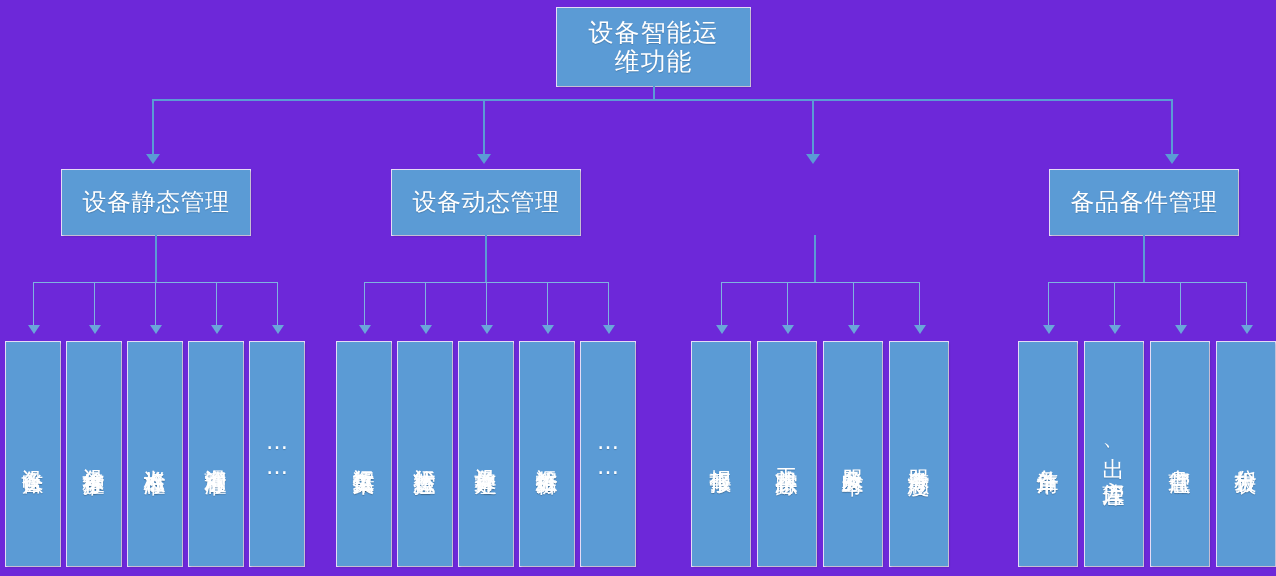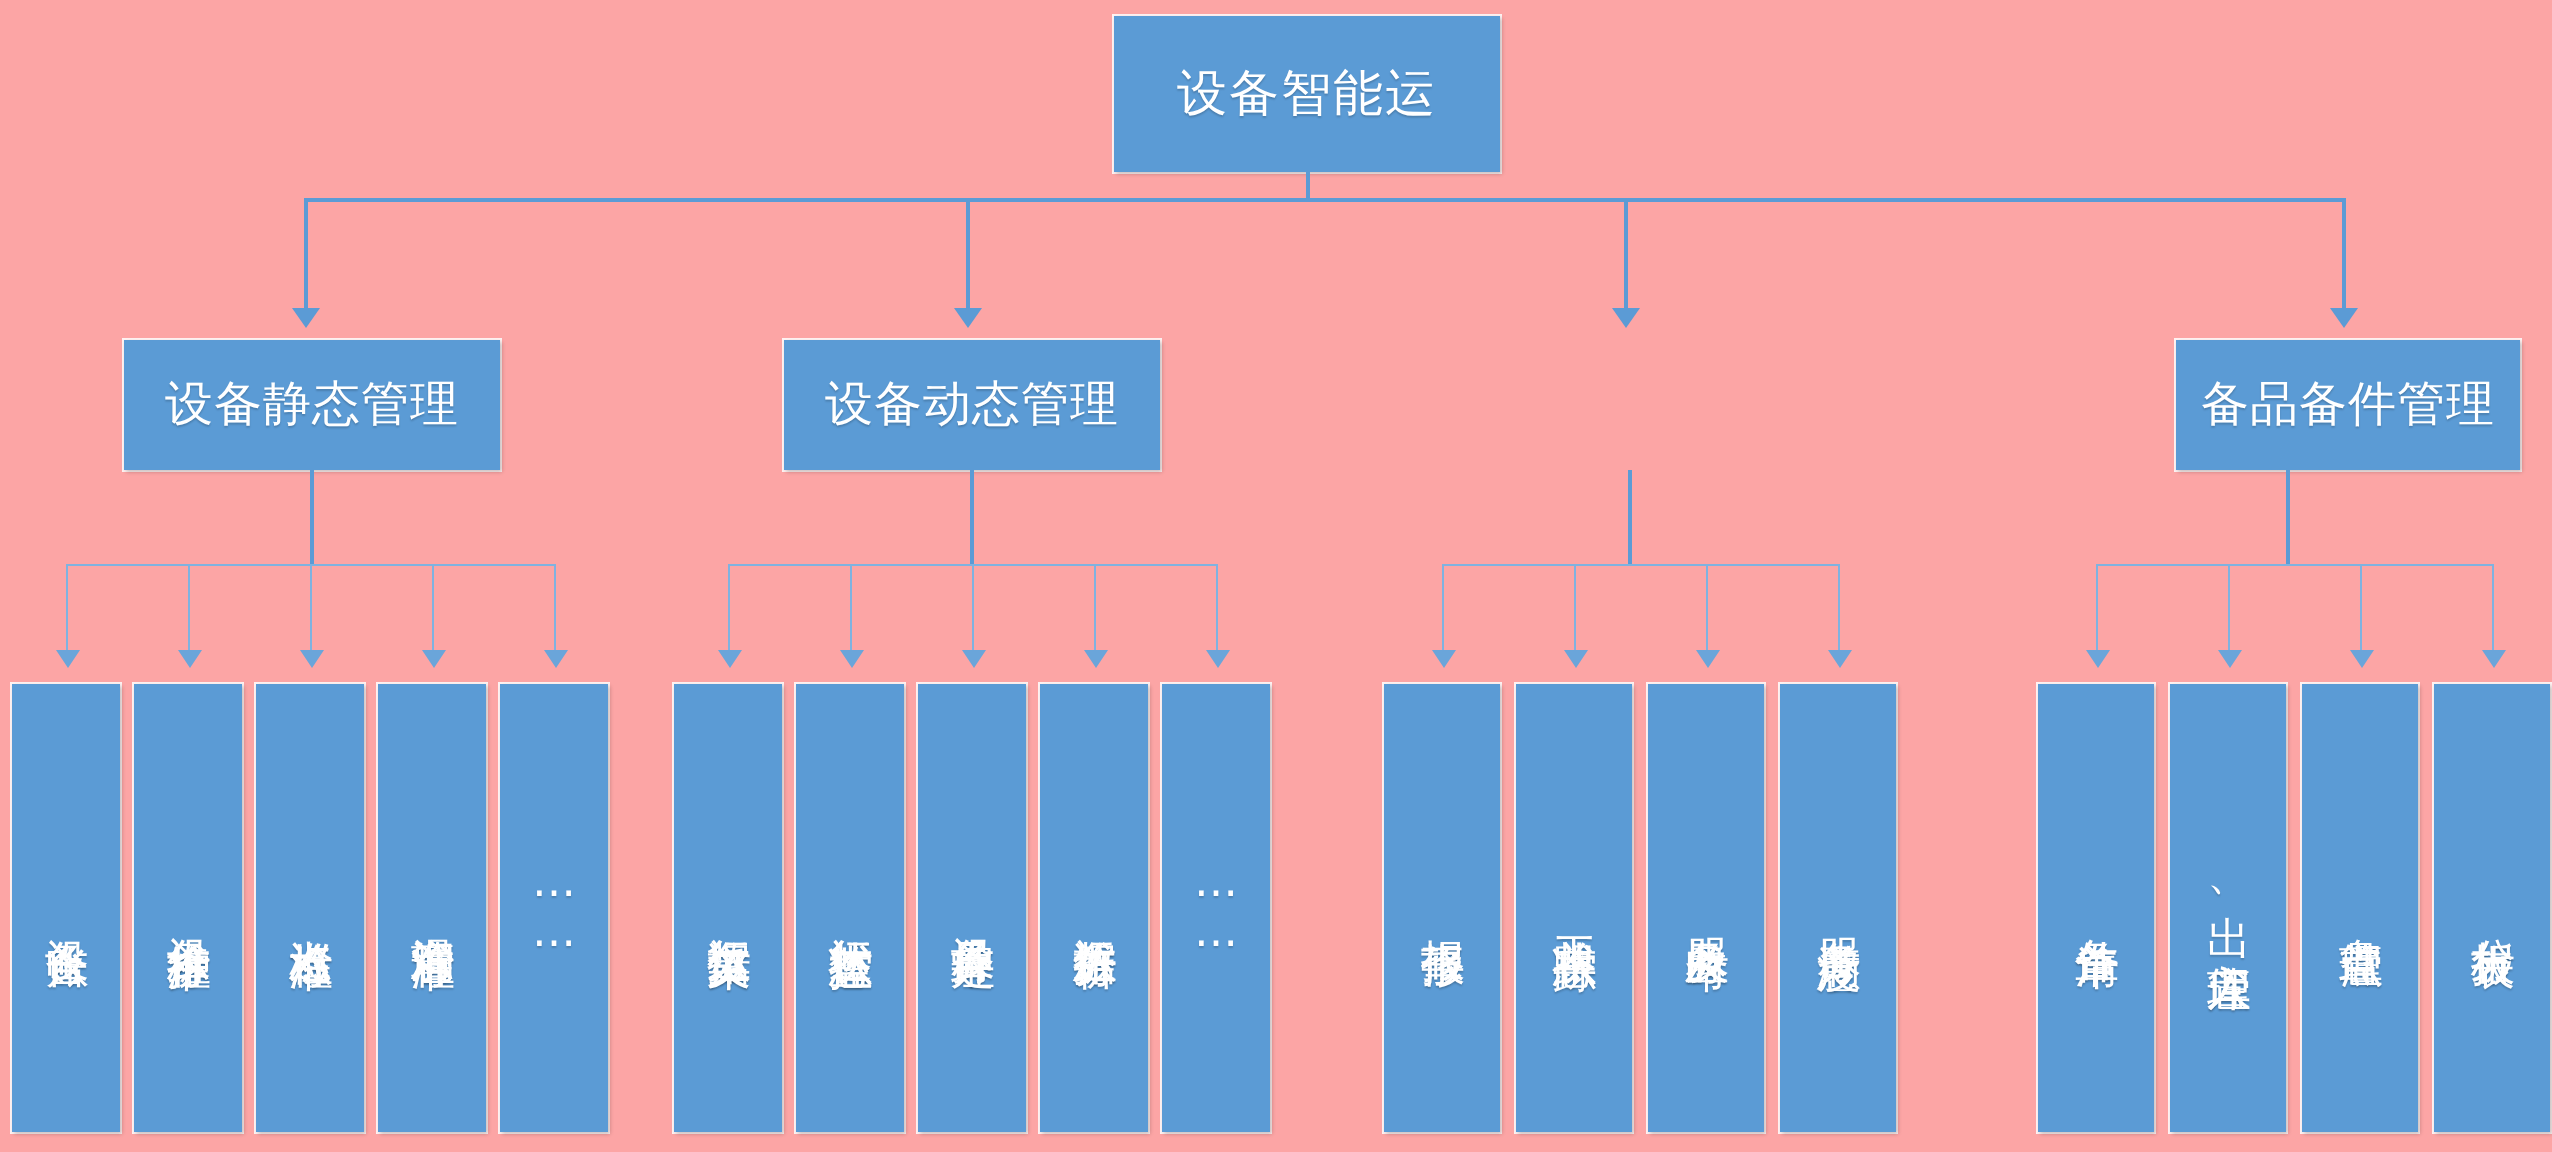--- a/index.html
+++ b/index.html
@@ -7,21 +7,21 @@
     padding: 0;
     background: #ffffff;
   }
   body {
     font-family: "DejaVu Sans", "Liberation Sans", sans-serif;
   }
   #diagram {
     position: relative;
     width: 1276px;
     height: 576px;
-    background: #fca5a5;
+    background: #6d28d9;
     overflow: hidden;
   }
 
   
   .node {
     position: absolute;
     background: #5B9BD5;
     border: 1px solid #5B9BD5;
     box-shadow: 1px 1px 2px rgba(0,0,0,0.22), 0 0 0 1px rgba(255,255,255,0.85);
     box-sizing: border-box;
@@ -85,20 +85,21 @@
   }
 </style>
 </head>
 <body>
 
 <div id="diagram">
 
   <div class="node node-root" style="left:557px; top:8px; width:193px; height:78px;">
     <span class="rtext">
         <div>设备智能运</div>
+        <div>维功能</div>
       </span>
   </div>
 
   <div class="conn-v" style="left:653px; top:86px; width:2px; height:14px;"></div>
 
   <div class="conn-h" style="left:152px; top:99px; width:1021px; height:2px;"></div>
 
   <div class="conn-v" style="left:152px; top:99px; width:2px; height:55px;"></div>
   <div class="arrow" style="left:146px; top:154px;"></div>
 
@@ -113,21 +114,21 @@
 
   <div class="node node-l2" style="left:392px; top:170px; width:188px; height:65px;">
     <span>设备动态管理</span>
   </div>
 
   <div class="node node-l2" style="left:62px; top:170px; width:188px; height:65px;">
     <span>设备静态管理</span>
   </div>
 
 
-  <div class="node node-l2" style="left:1088px; top:170px; width:172px; height:65px;">
+  <div class="node node-l2" style="left:1050px; top:170px; width:188px; height:65px;">
     <span>备品备件管理</span>
   </div>
 
   <div class="conn-v" style="left:155px; top:235px; width:2px; height:48px;"></div>
   <div class="conn-h thin" style="left:33px; top:282px; width:245px; height:1px;"></div>
 
   <div class="conn-v thin" style="left:33px; top:282px; width:1px; height:43px;"></div>
   <div class="arrow small" style="left:28px; top:325px;"></div>
 
   <div class="conn-v thin" style="left:94px; top:282px; width:1px; height:43px;"></div>

